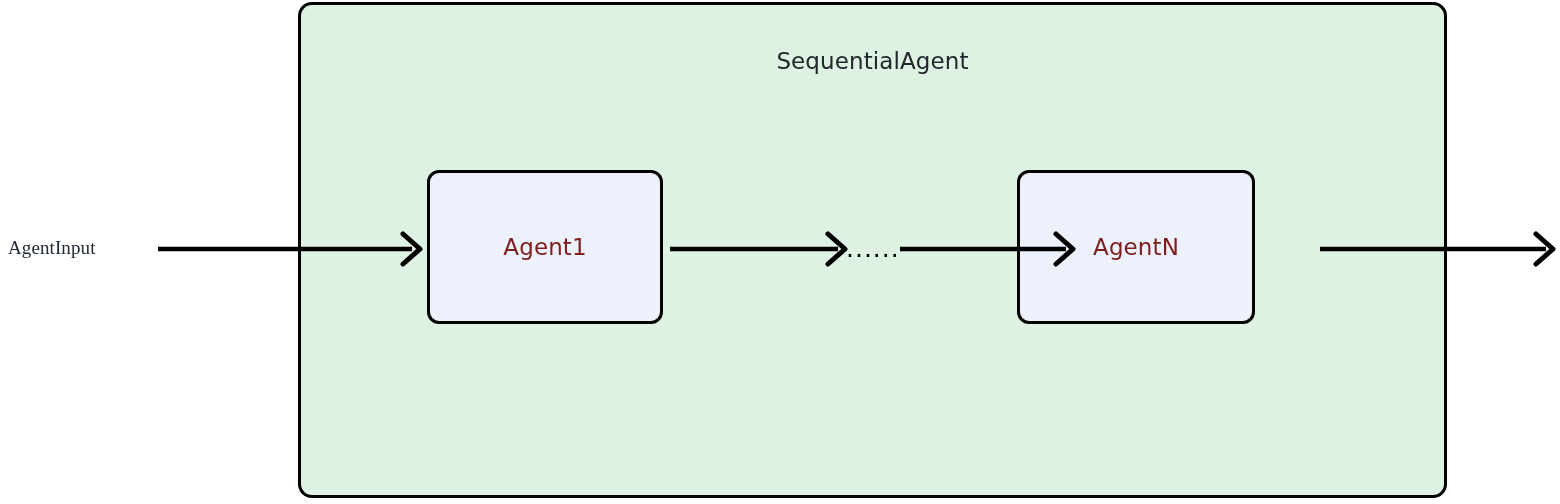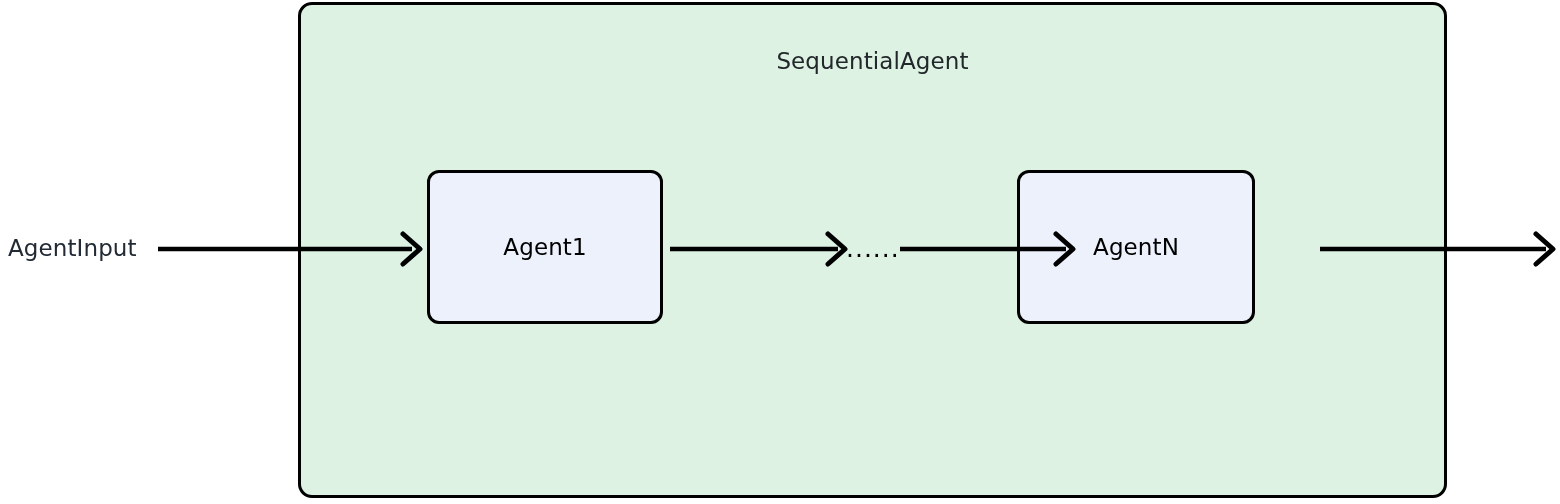--- a/index.html
+++ b/index.html
@@ -58,44 +58,45 @@
     background: #edf1fb;
     border: 3.5px solid #000000;
     border-radius: 12px;
     display: flex;
     align-items: center;
     justify-content: center;
   }
   .agent-node .node-label {
     font-size: 23px;
     line-height: 28px;
-    color: #000000;
+    color: #7f1d1d;
     white-space: nowrap;
     letter-spacing: 0.1px;
   }
 
   #node-agent1 {
     left: 427px;
     width: 236px;
   }
   #node-agentn {
     left: 1017px;
     width: 238px;
   }
 
   
   .input-label {
     position: absolute;
     left: 8px;
     top: 234px;
-    font-size: 23px;
+    font-size: 19px;
     line-height: 28px;
     color: #222a35;
     white-space: nowrap;
     letter-spacing: 0.1px;
+    font-family: Liberation Serif, serif;
   }
 
   
   #arrow-layer {
     position: absolute;
     left: 0;
     top: 0;
     width: 1560px;
     height: 504px;
     pointer-events: none;

